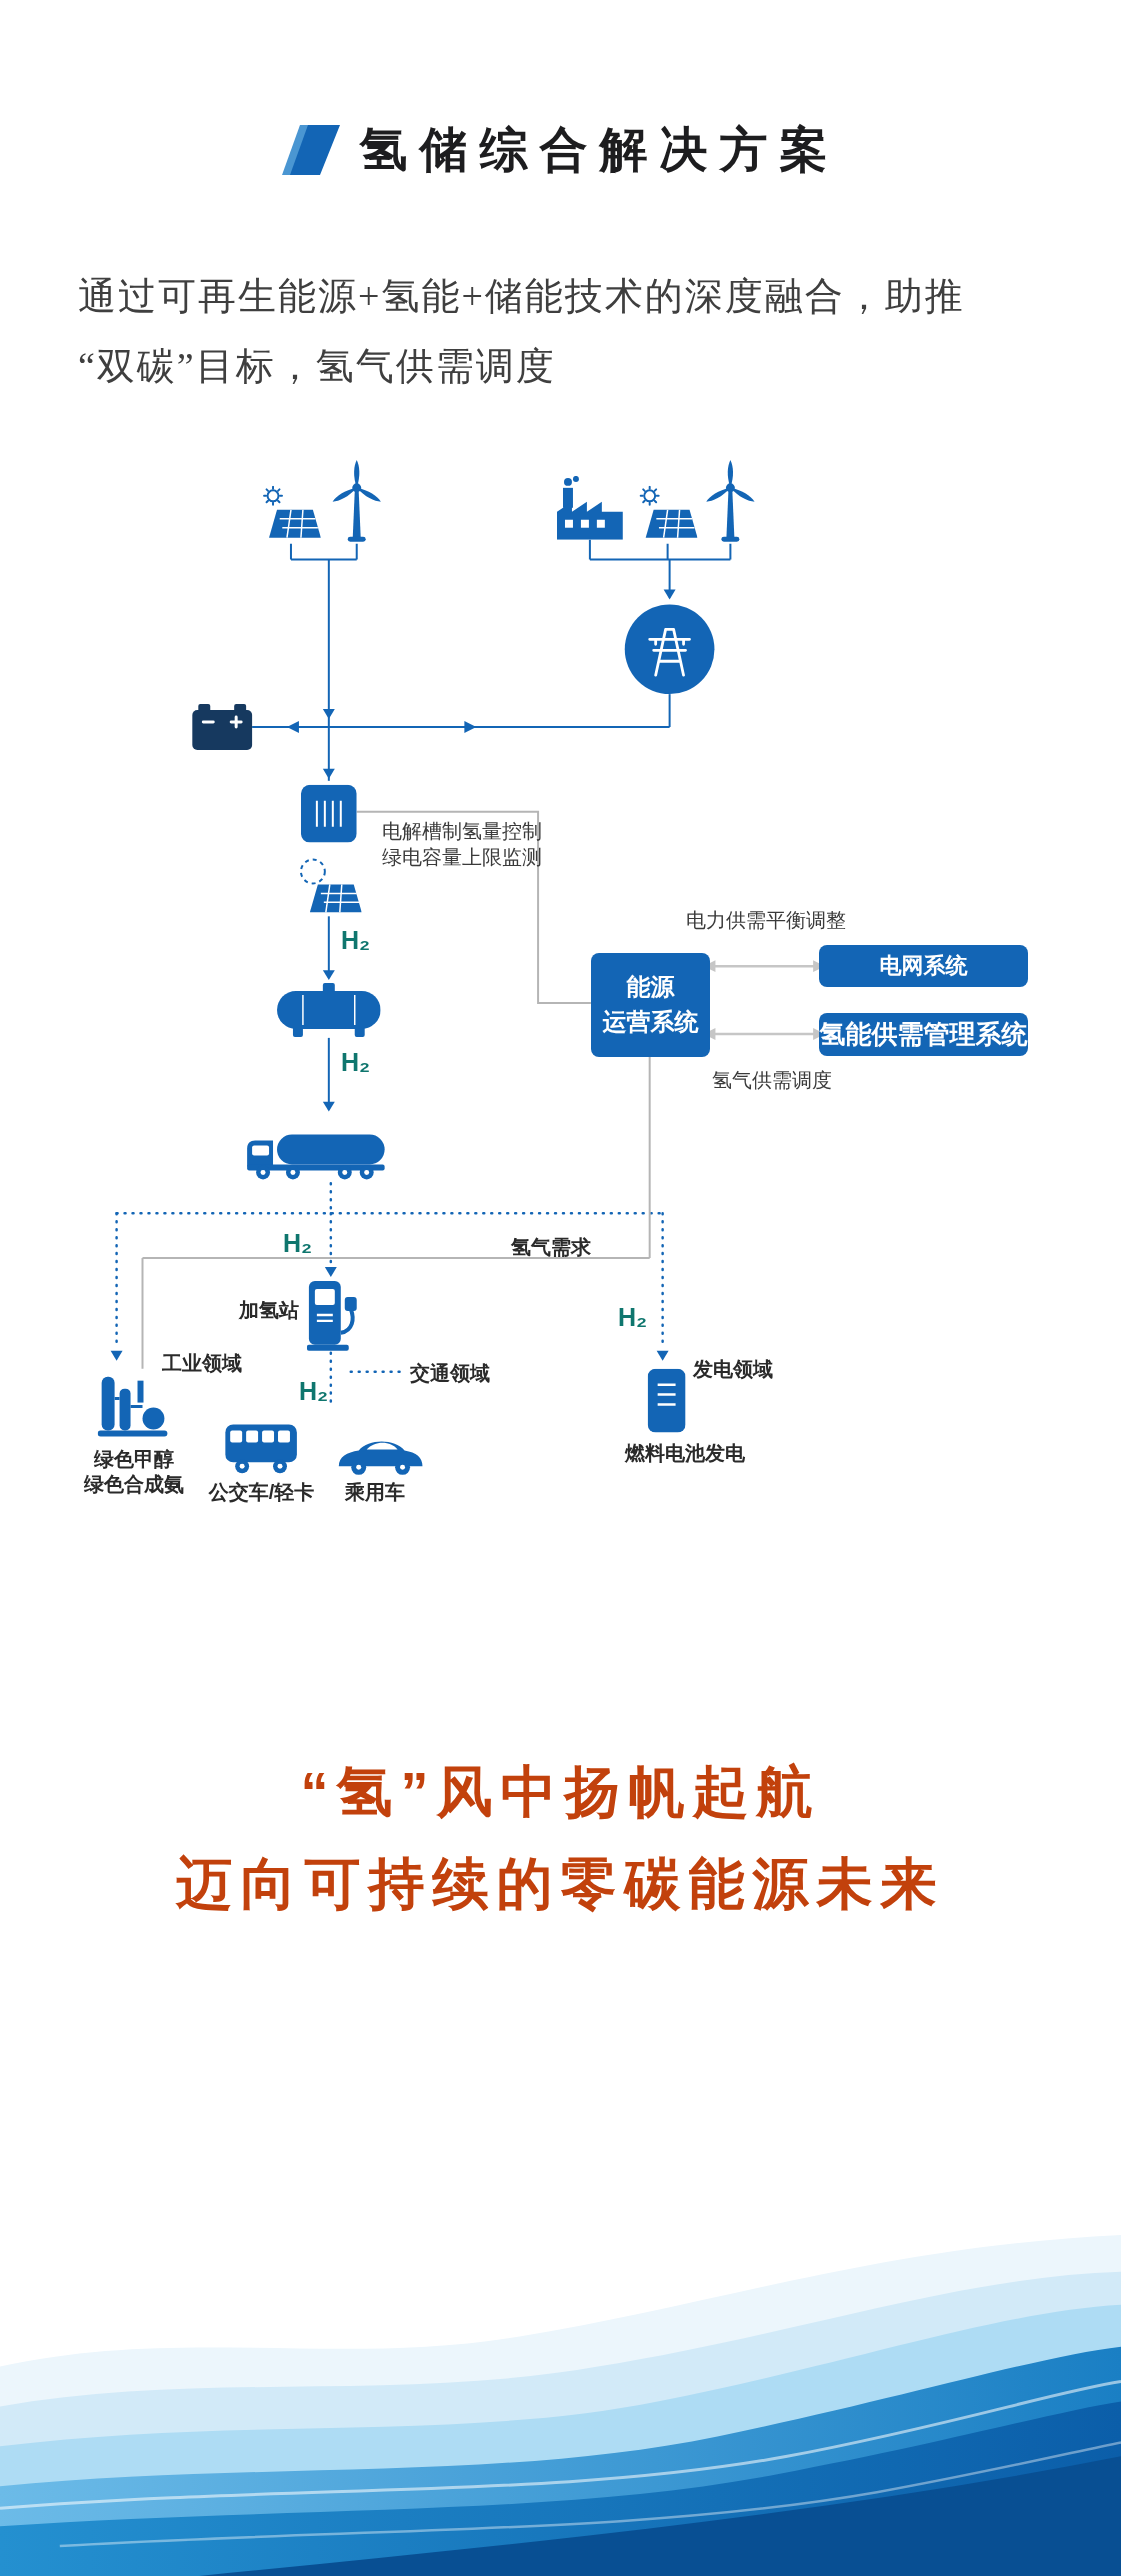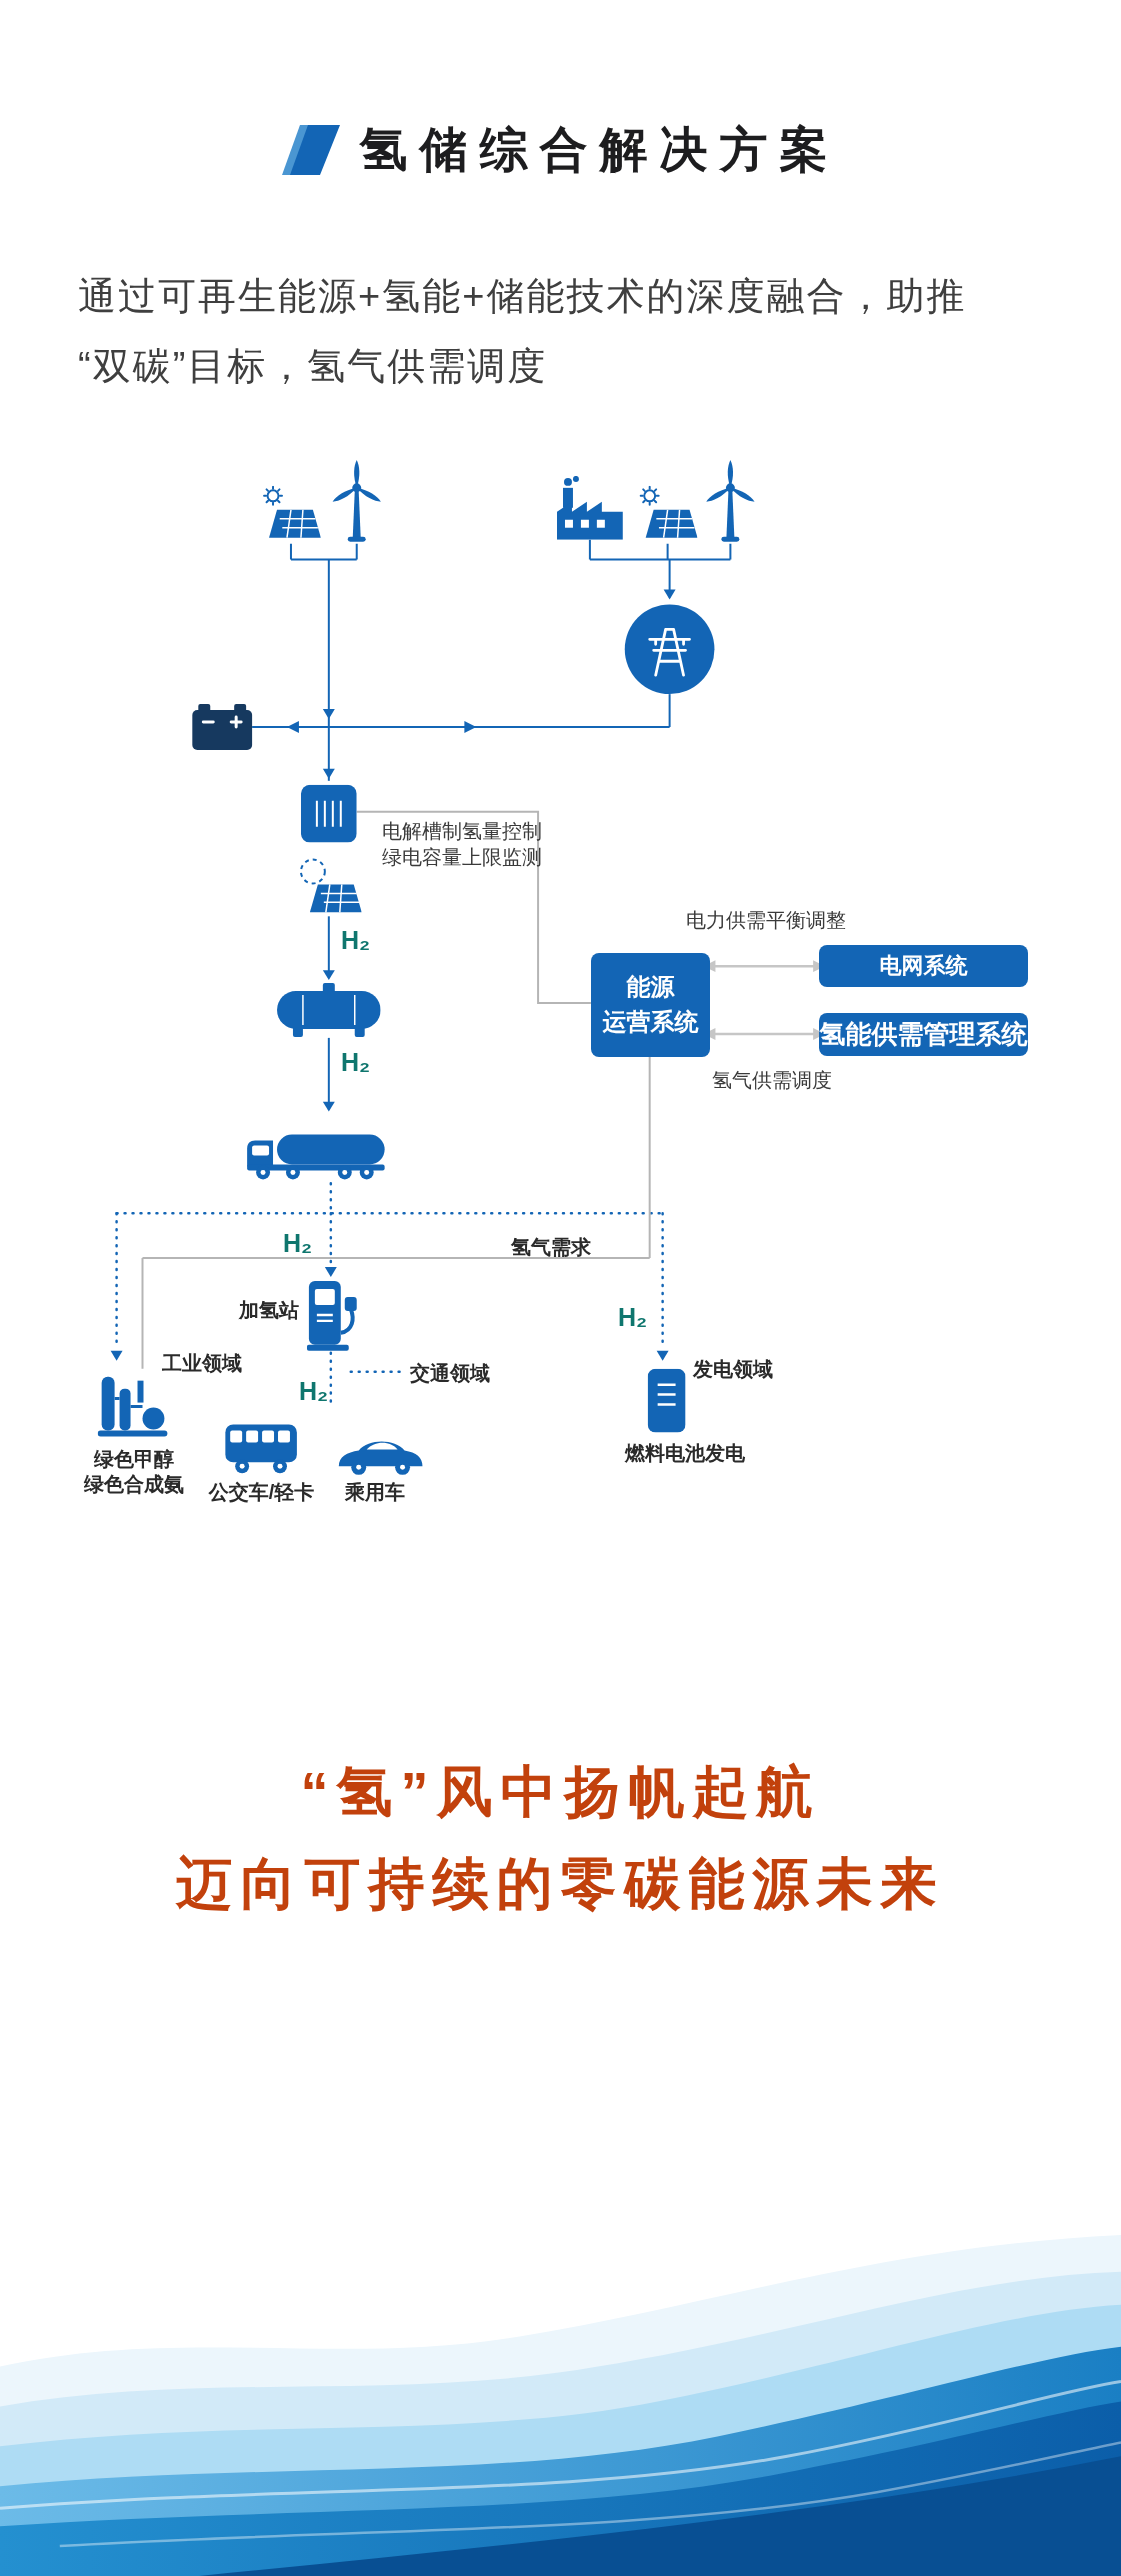--- a/index.html
+++ b/index.html
@@ -6,21 +6,21 @@
   html,body { background:#ffffff; }
   body { font-family:"Liberation Sans","DejaVu Sans",sans-serif; }
   .page { position:relative; width:1121px; height:2576px; margin:0 auto; background:#fff; overflow:hidden; }
 
   
   .header { position:absolute; top:118px; left:0; width:100%; display:flex; justify-content:center; align-items:center; gap:20px; }
   .title-mark { width:58px; height:50px; flex:0 0 auto; }
   .page-title { font-size:48px; font-weight:bold; color:#1d1d1f; letter-spacing:12px; }
 
   
-  .intro { position:absolute; top:261px; left:78px; width:997px; font-size:38px; color:#3f3f3f; line-height:70px; letter-spacing:2px; }
+  .intro { position:absolute; top:261px; left:78px; width:997px; font-size:38px; color:#3f3f3f; line-height:70px; letter-spacing:2px;font-family:Liberation Serif, serif; }
 
   
   .diagram { position:absolute; top:448px; left:0; width:1121px; height:1116px; }
   .canvas { position:absolute; left:0; top:0; }
   .dlabel { position:absolute; font-size:20px; color:#3a3a3a; white-space:nowrap; }
   .dlabel.bold { font-weight:bold; color:#2a2a2a; }
   .dlabel.center { text-align:center; white-space:normal; line-height:25px; }
   .h2label { position:absolute; font-size:25px; font-weight:bold; color:#0f766e; white-space:nowrap; }
   .sysbox { position:absolute; background:#1365b5; color:#fff; border-radius:8px; display:flex; flex-direction:column; align-items:center; justify-content:center; text-align:center; font-weight:bold; line-height:1.45; }
   .sysbox.energy { left:591px; top:505px; width:119px; height:104px; font-size:24px; }

